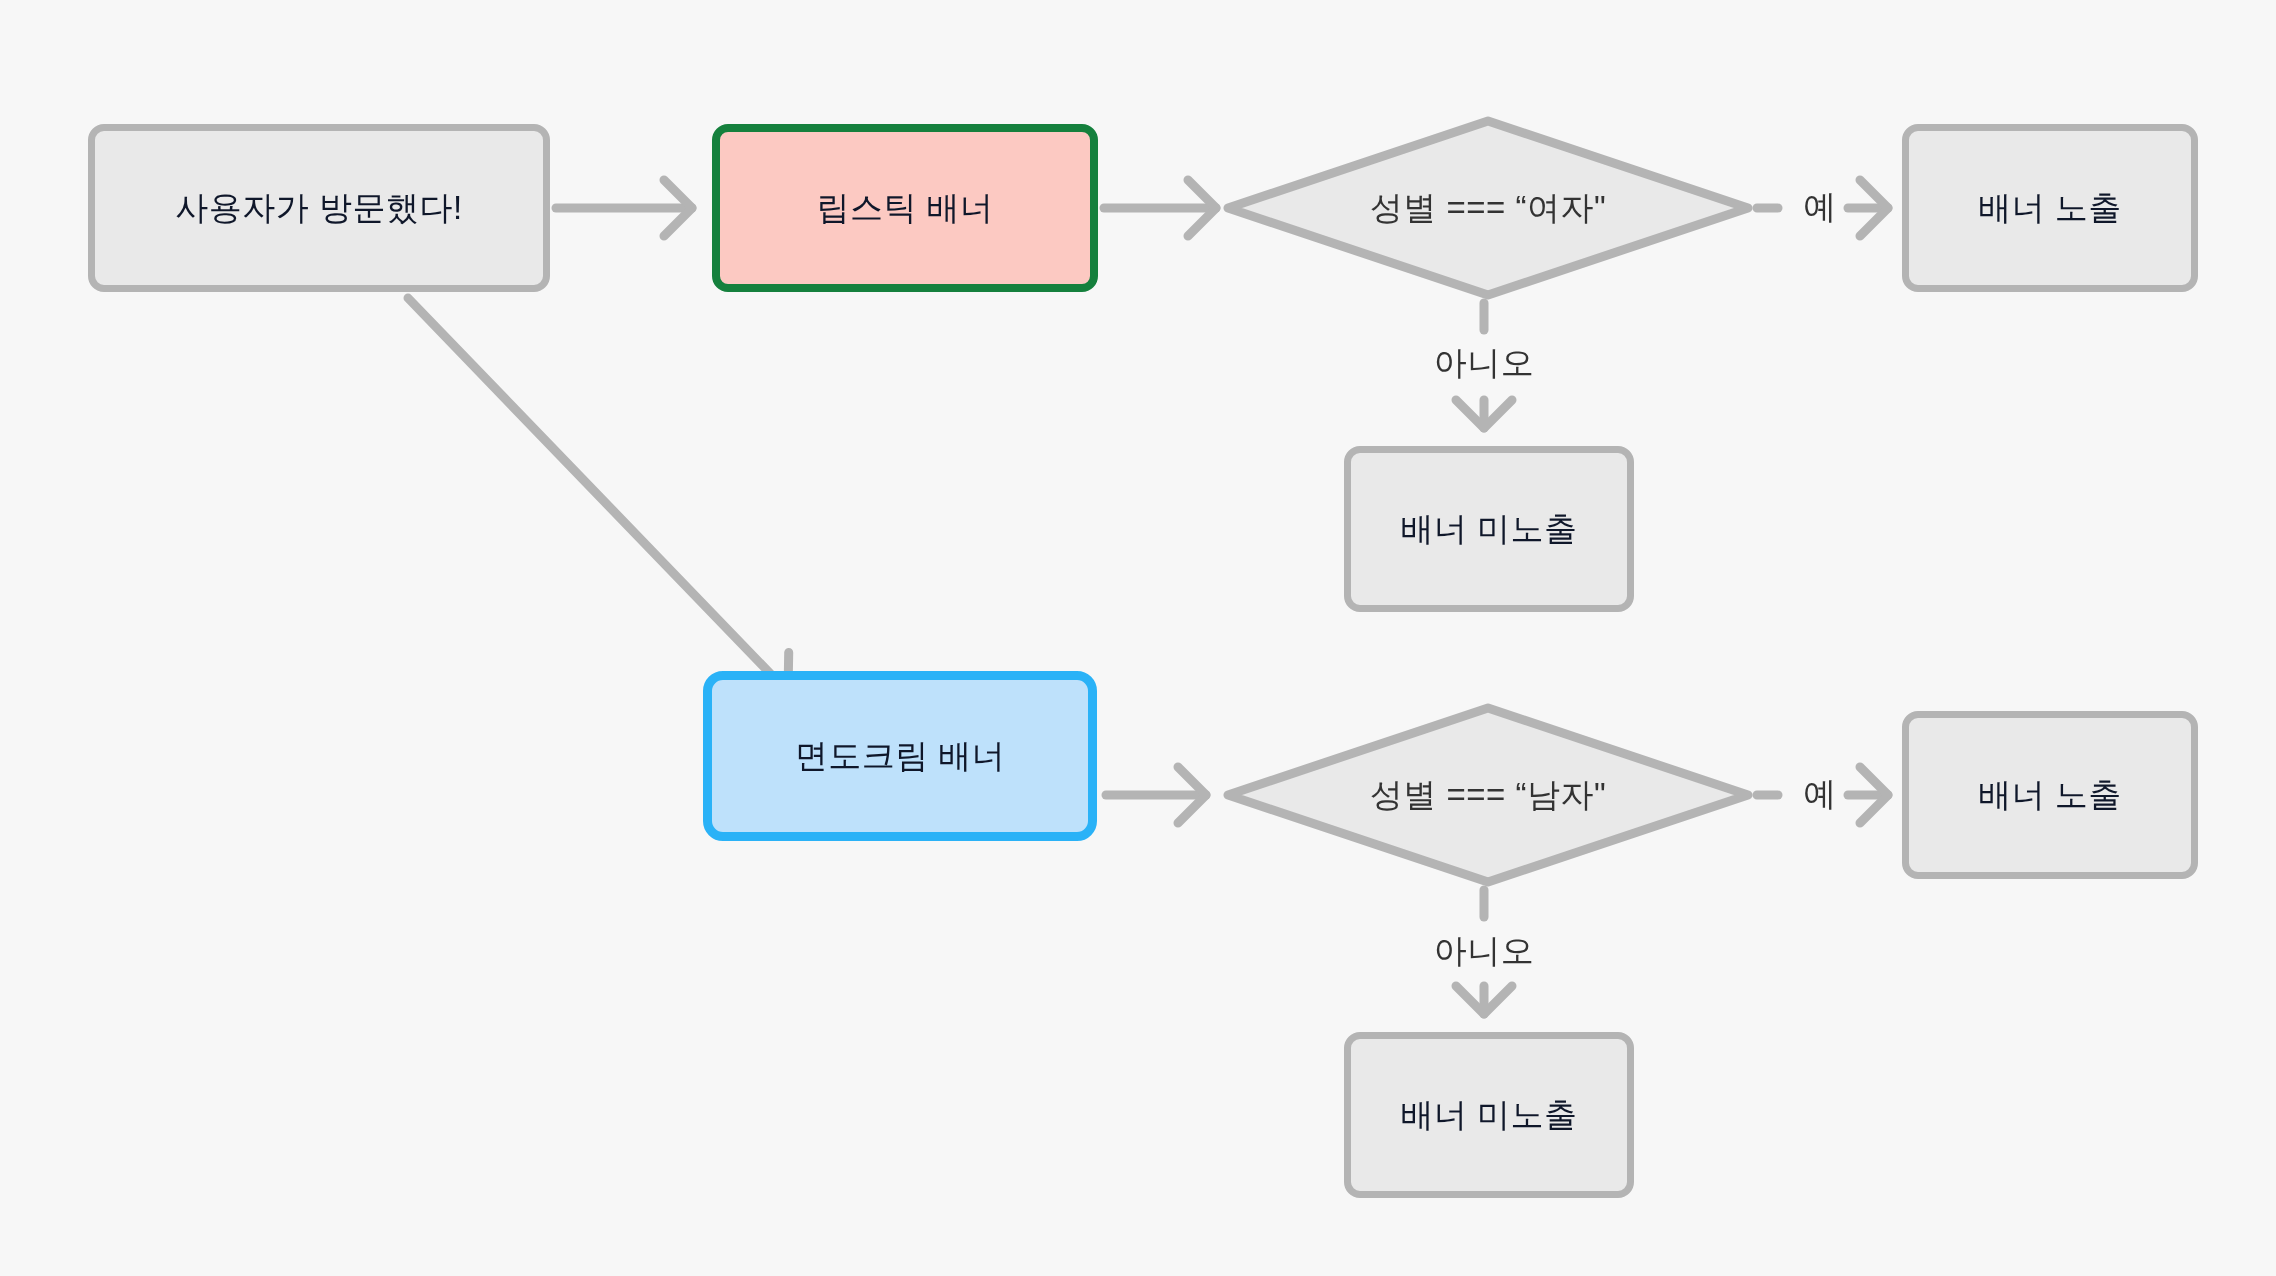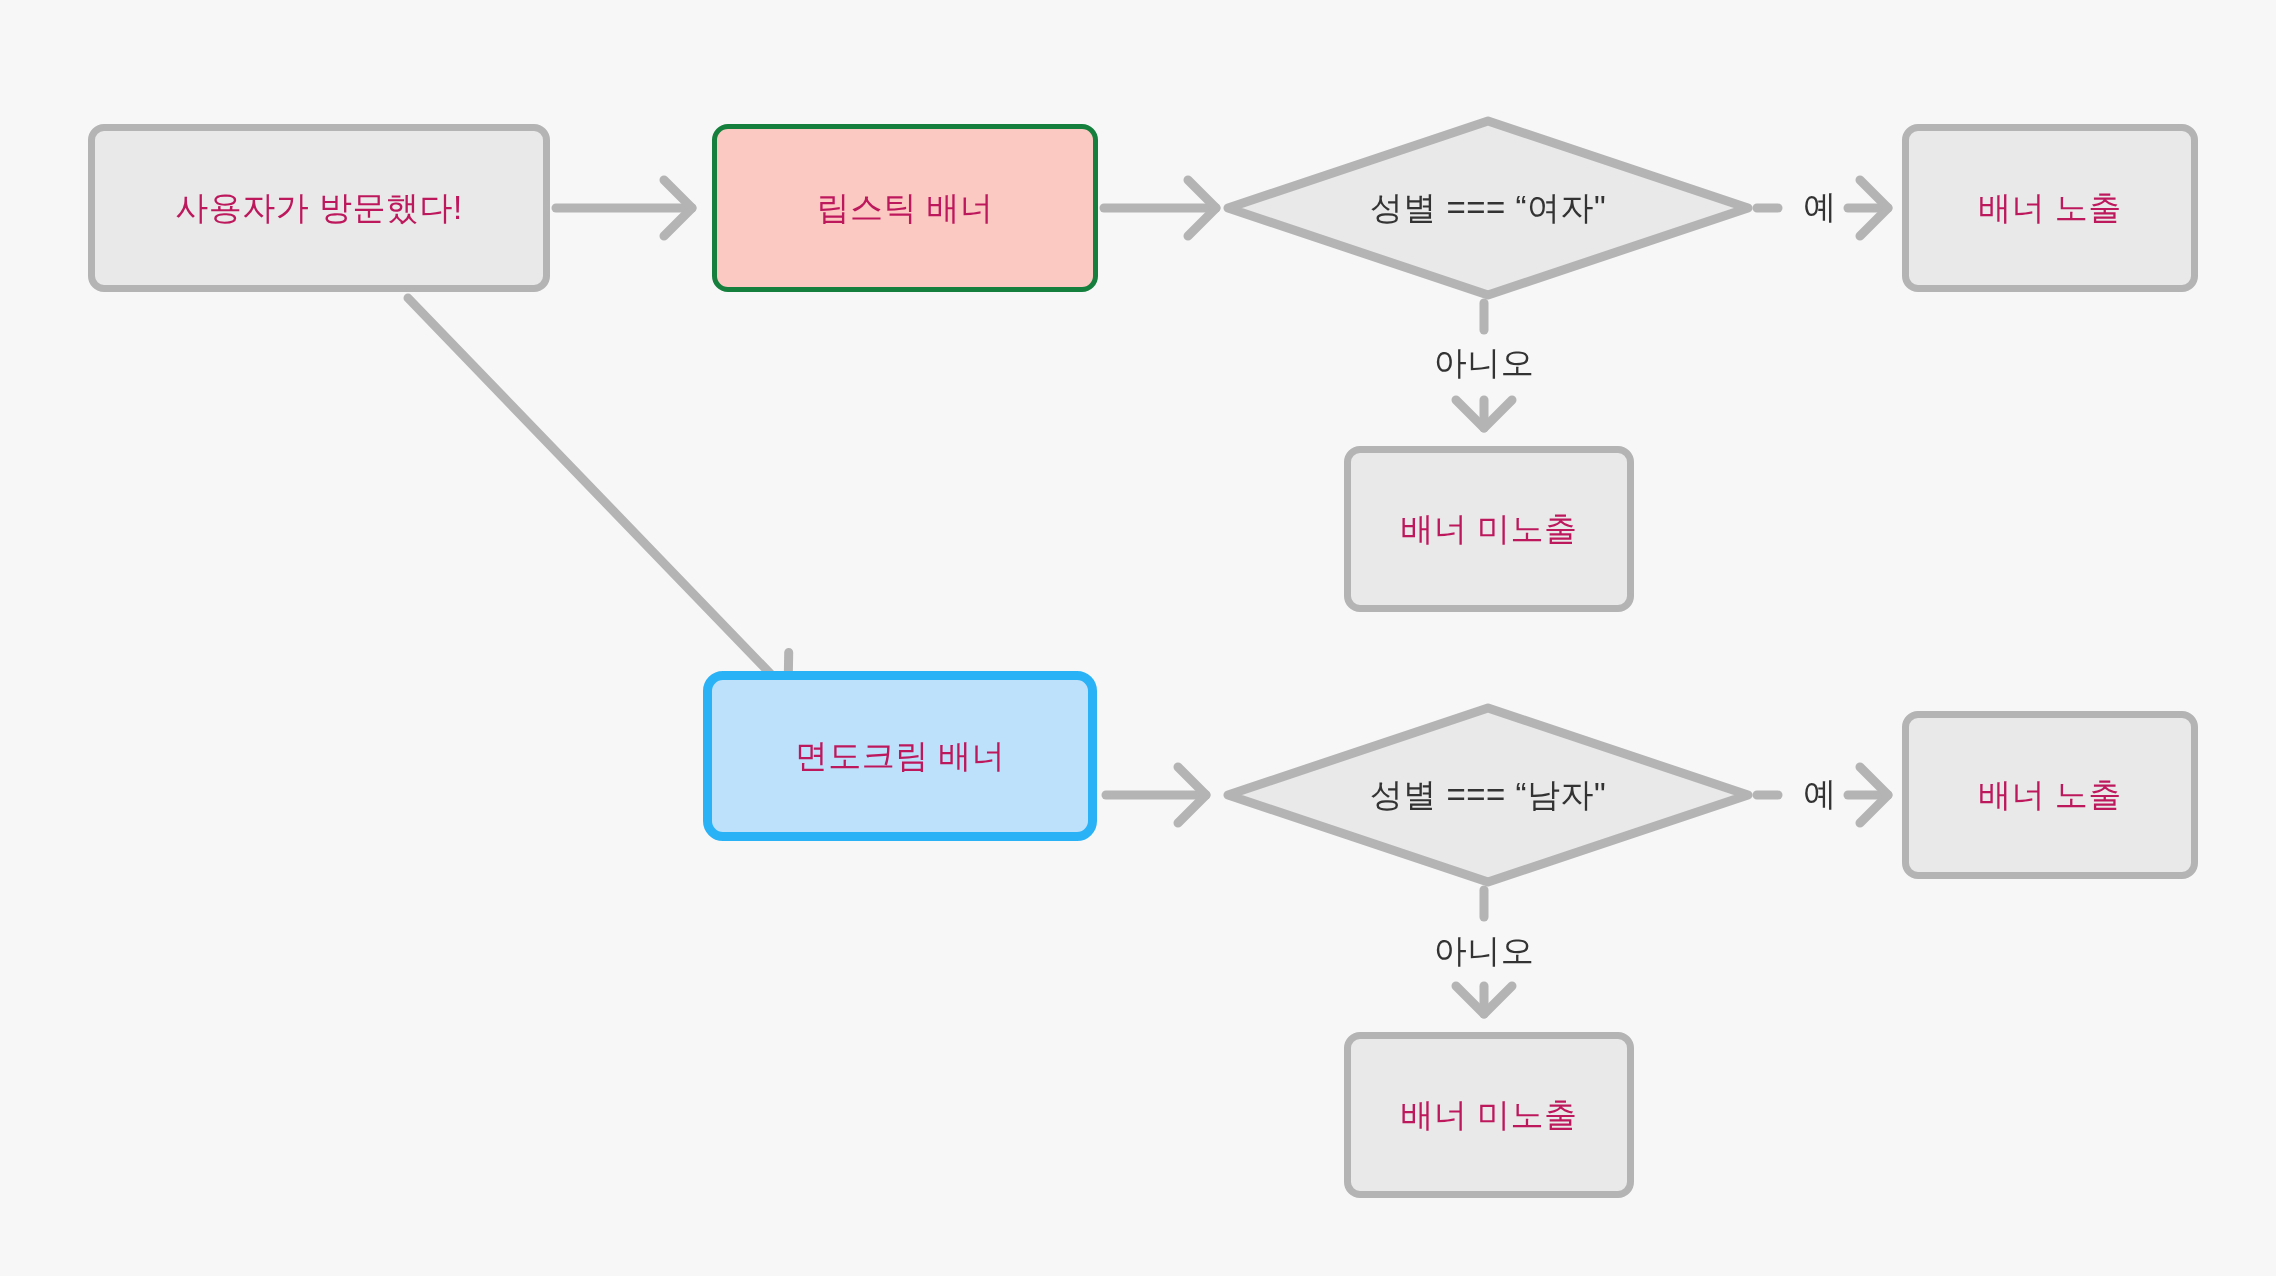--- a/index.html
+++ b/index.html
@@ -21,26 +21,26 @@
     position: absolute;
     box-sizing: border-box;
     display: flex;
     align-items: center;
     justify-content: center;
     text-align: center;
     background: #e9e9e9;
     border: 7px solid #b4b4b4;
     border-radius: 16px;
     font-size: 33px;
-    color: #be185d;
+    color: #0f172a;
     letter-spacing: 0.5px;
   }
   .node.red {
     background: #fcc9c2;
-    border: 5px solid #15803d;
+    border: 8px solid #15803d;
     border-radius: 16px;
   }
   .node.blue {
     background: #bee1fb;
     border: 9px solid #2ab2f7;
     border-radius: 20px;
   }
   .node-start   { left: 88px;   top: 124px;  width: 462px; height: 168px; }
   .node-lipstick{ left: 712px;  top: 124px;  width: 386px; height: 168px; }
   .node-show1   { left: 1902px; top: 124px;  width: 296px; height: 168px; }

